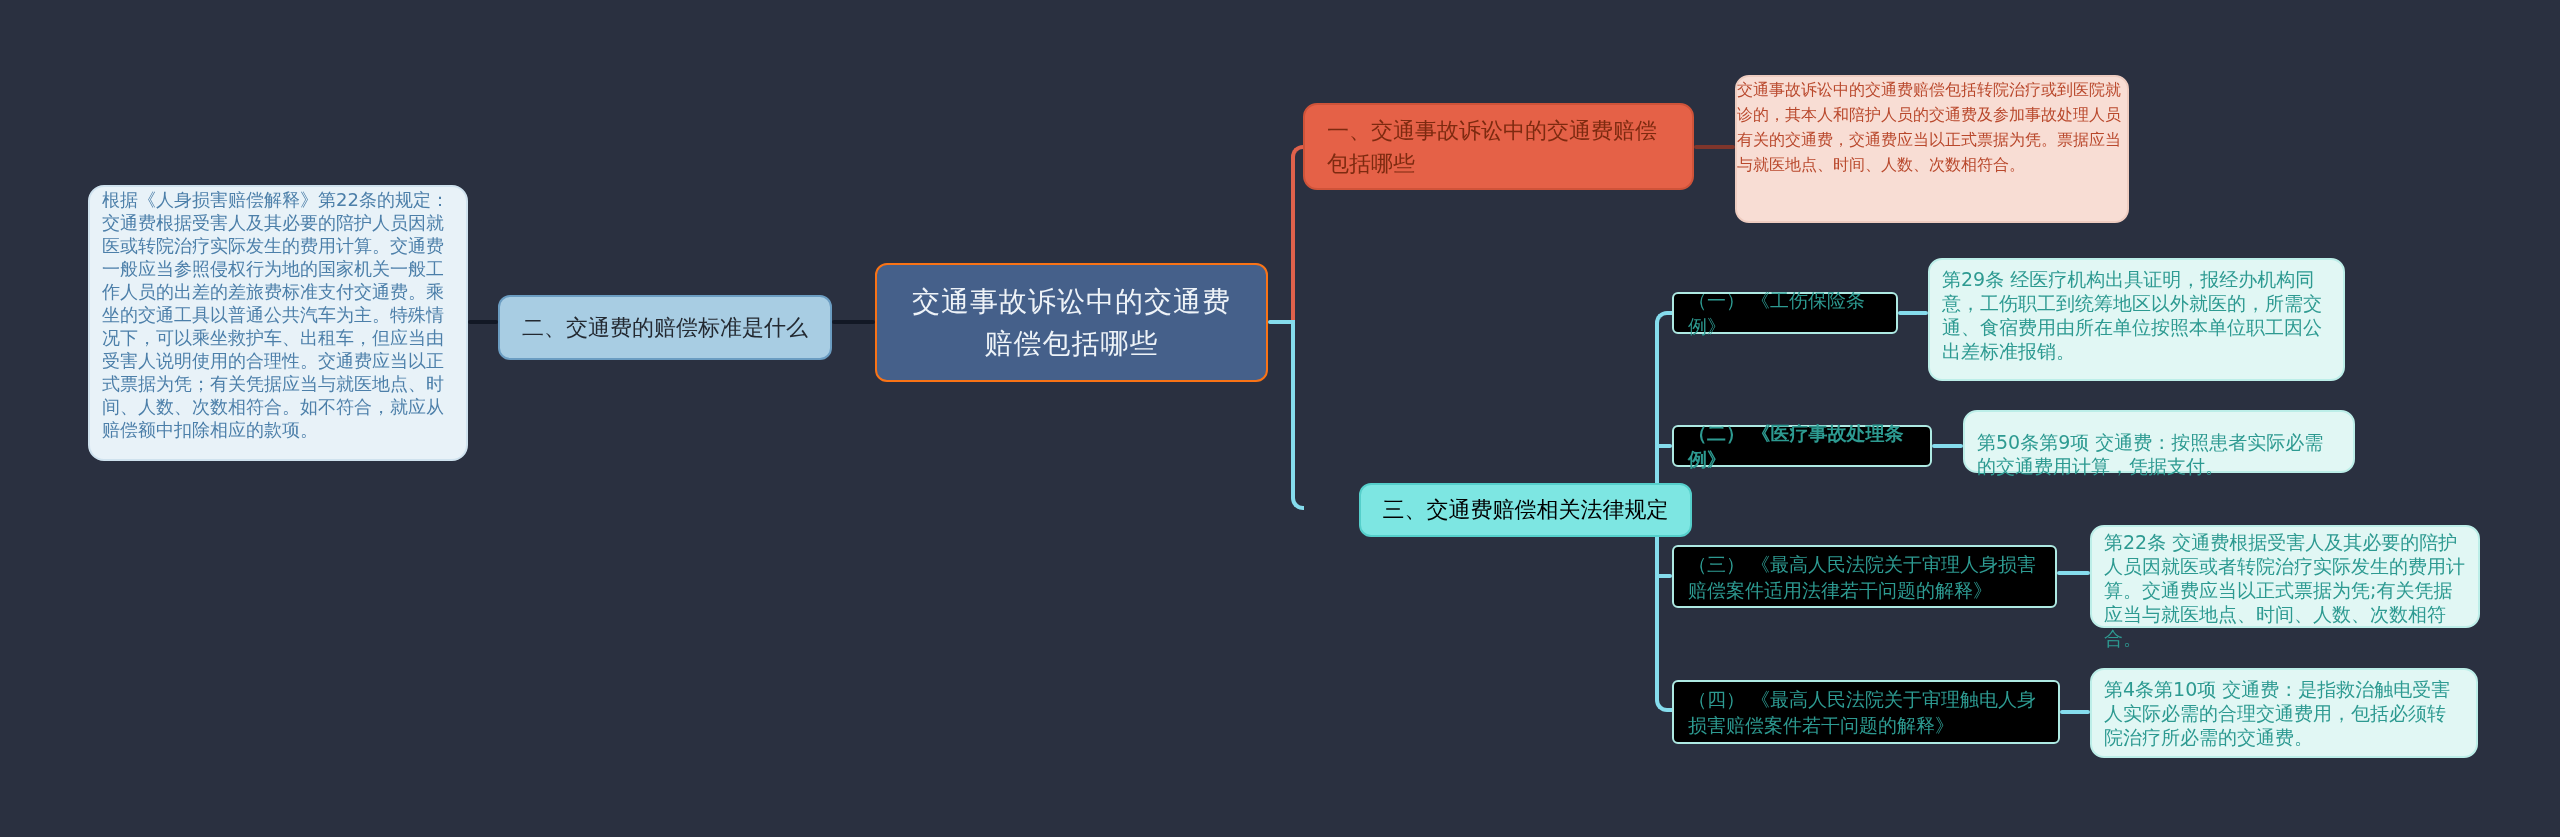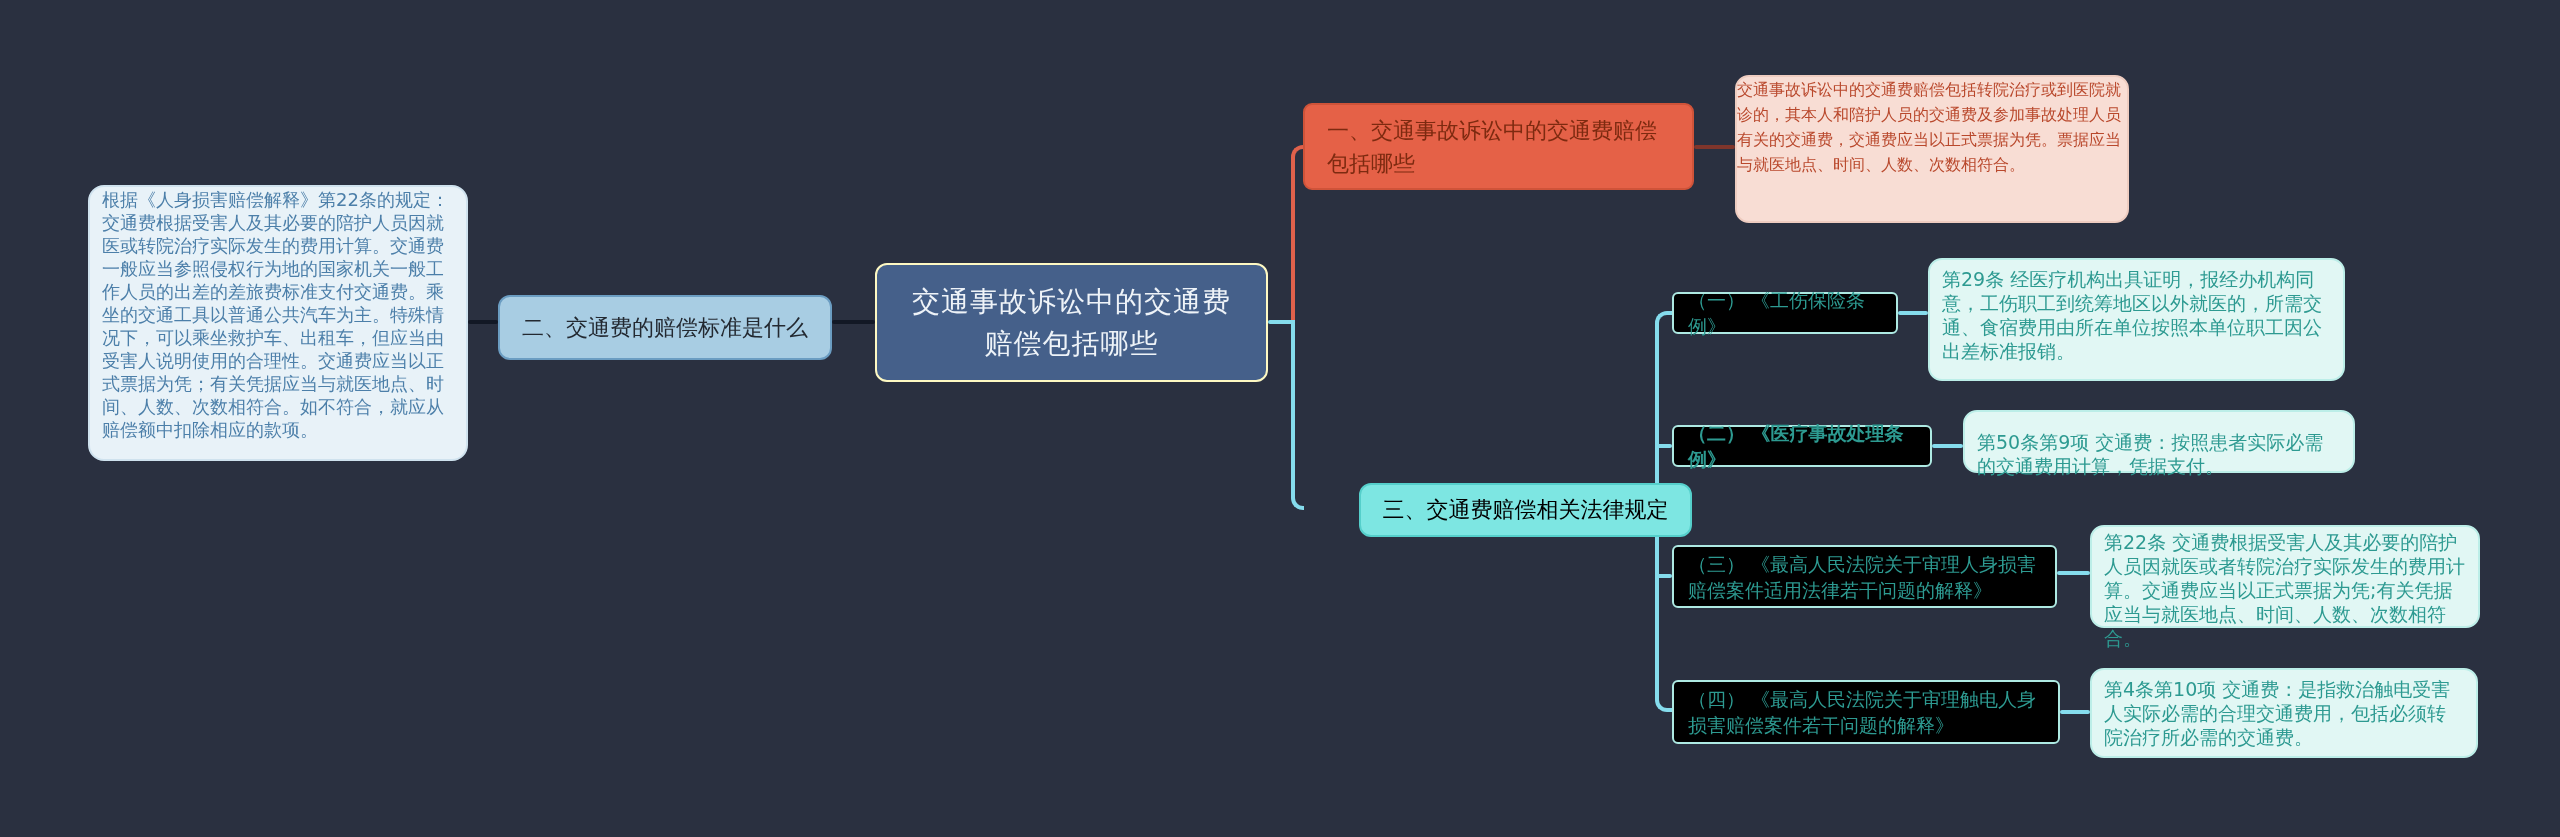--- a/index.html
+++ b/index.html
@@ -14,29 +14,29 @@
   
   .hline{position:absolute;height:4px;border-radius:2px;}
   .elbow{position:absolute;box-sizing:border-box;background:transparent;}
   .cyan{background:#85dced;}
   .maroon{background:#7f352b;}
   .darkline{background:#121825;}
 
   
   .central{
     left:875px;top:263px;width:393px;height:119px;
-    background:#45608a;border:2px solid #fef9c3;border-radius:12px;
+    background:#45608a;border:2px solid #f97316;border-radius:12px;
     color:#eef3f8;font-size:28px;line-height:42px;letter-spacing:1px;
     display:flex;align-items:center;justify-content:center;text-align:center;
     padding:16px 34px;
   }
   
   .node-one{
     left:1303px;top:103px;width:391px;height:87px;
-    background:#e56147;border:2px solid #cf5339;border-radius:9px;
+    background:#e56147;border:2px solid #cf5339;border-radius:14px;
     color:#7d2a10;font-size:22px;line-height:33px;
     display:flex;align-items:center;padding:0 22px;text-align:left;
   }
   .node-two{
     left:498px;top:295px;width:334px;height:65px;
     background:#a8cde3;border:2px solid #6b9dc2;border-radius:12px;
     color:#232931;font-size:22px;
     display:flex;align-items:center;justify-content:center;
     padding:0 14px;white-space:nowrap;
   }

